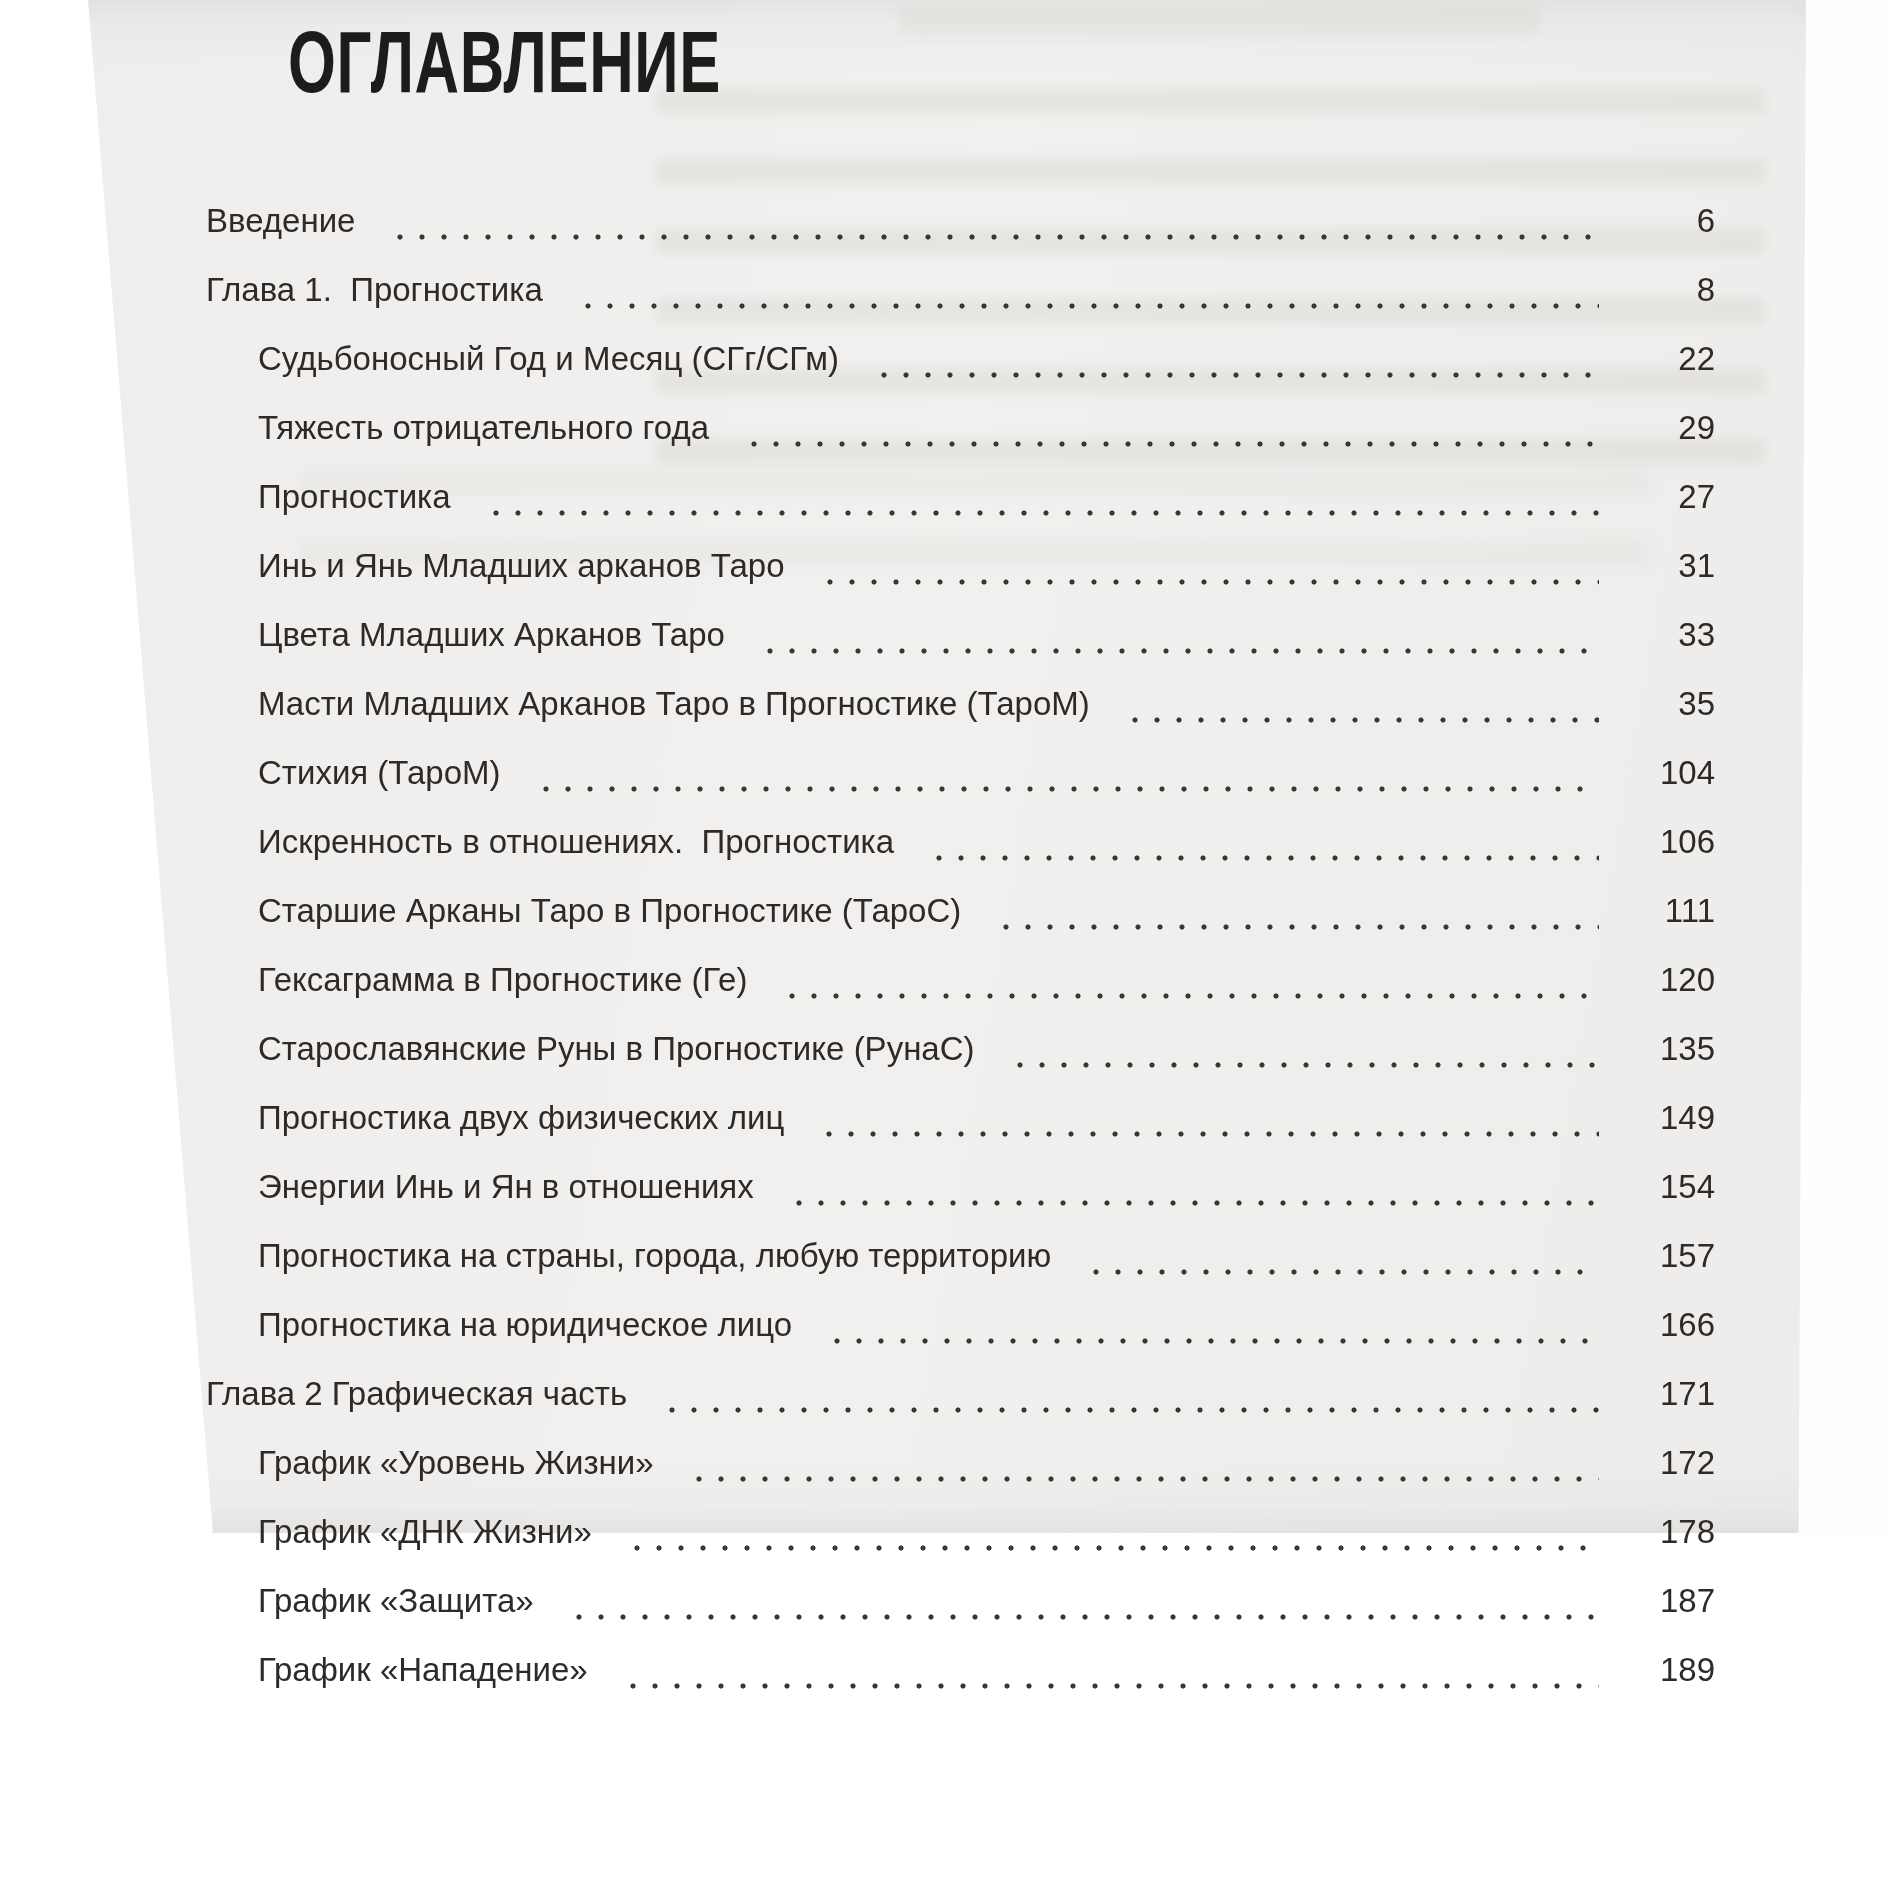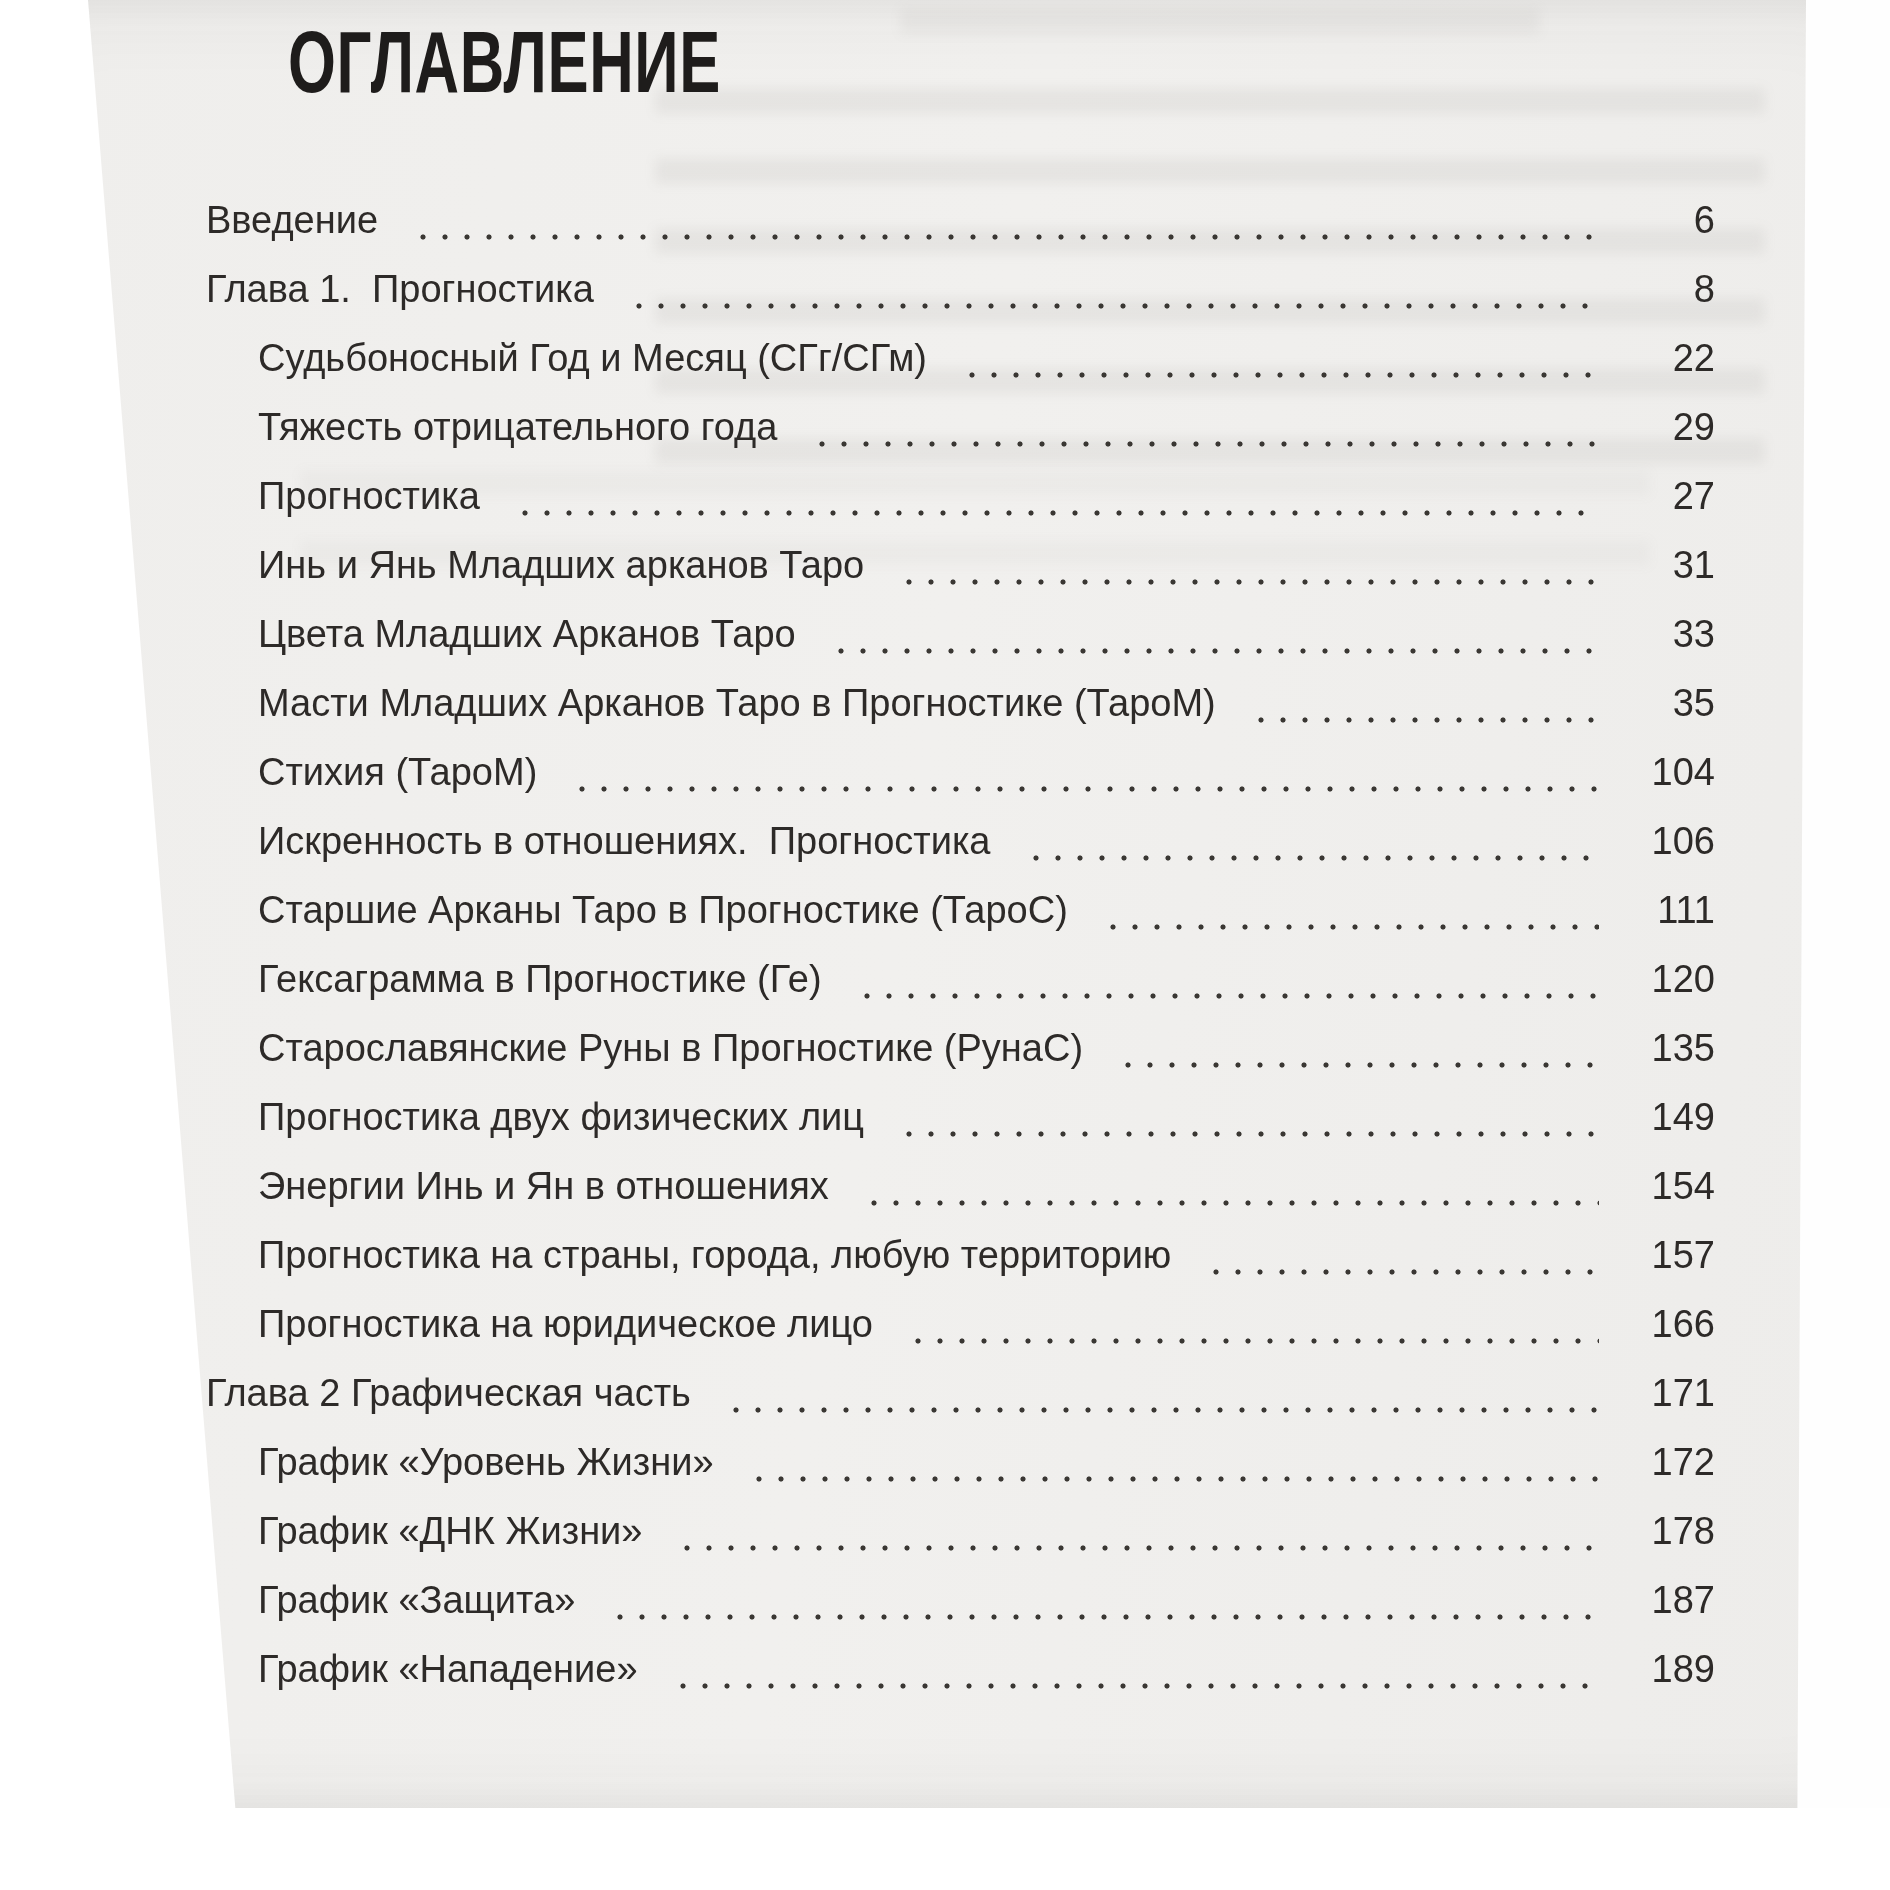--- a/index.html
+++ b/index.html
@@ -7,21 +7,21 @@
     padding: 0;
     width: 1890px;
     height: 1890px;
     background: #ffffff;
     overflow: hidden;
     font-family: "Liberation Sans", "DejaVu Sans", sans-serif;
   }
   .stage {
     position: relative;
     width: 1890px;
-    height: 1808px;
+    height: 1533px;
     border-radius: 16px;
   }
   
   .paper {
     position: absolute;
     inset: 0;
     clip-path: polygon(88px 0, 1806px 0, 1797px 1890px, 242px 1890px);
     background: linear-gradient(100deg, #efeeec 0%, #f1f0ee 48%, #edecea 100%);
   }
   .paper::after {
@@ -73,21 +73,21 @@
     position: absolute;
     left: 206px;
     top: 186px;
     width: 1509px;  
   }
   .row {
     display: flex;
     align-items: stretch;
     height: 69px;
     color: var(--ink, #2d2a28);
-    font-size: 38px;
+    font-size: 33px;
     line-height: 69px;
   }
   .row.indent { padding-left: 52px; }
   .label {
     flex: 0 0 auto;
     white-space: pre;
   }
   .leader {
     flex: 1 1 auto;
     margin: 0 26px 0 34px;

